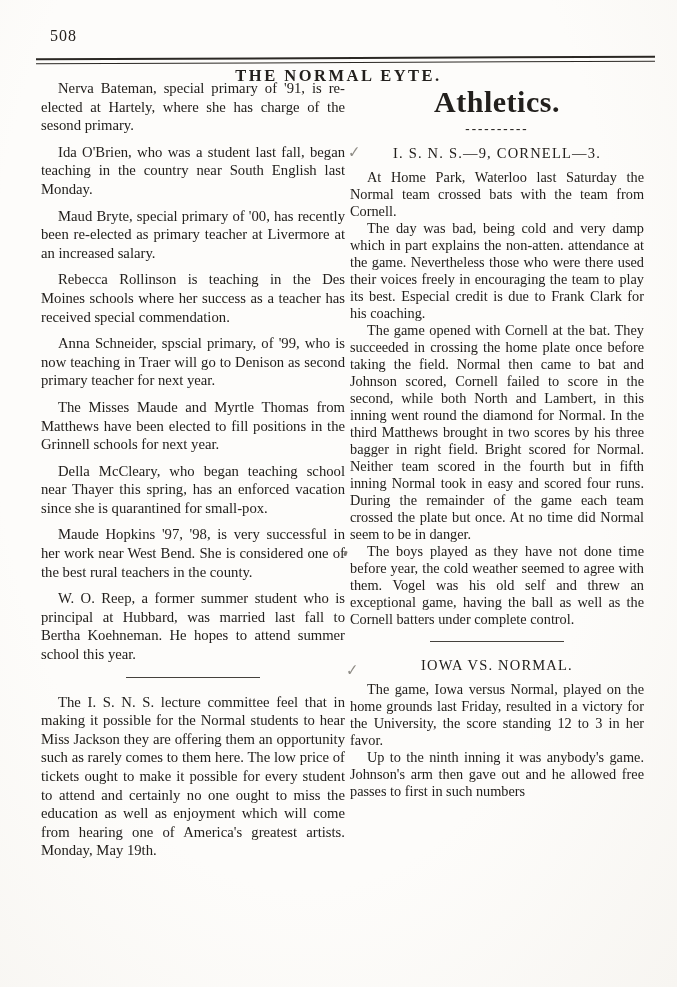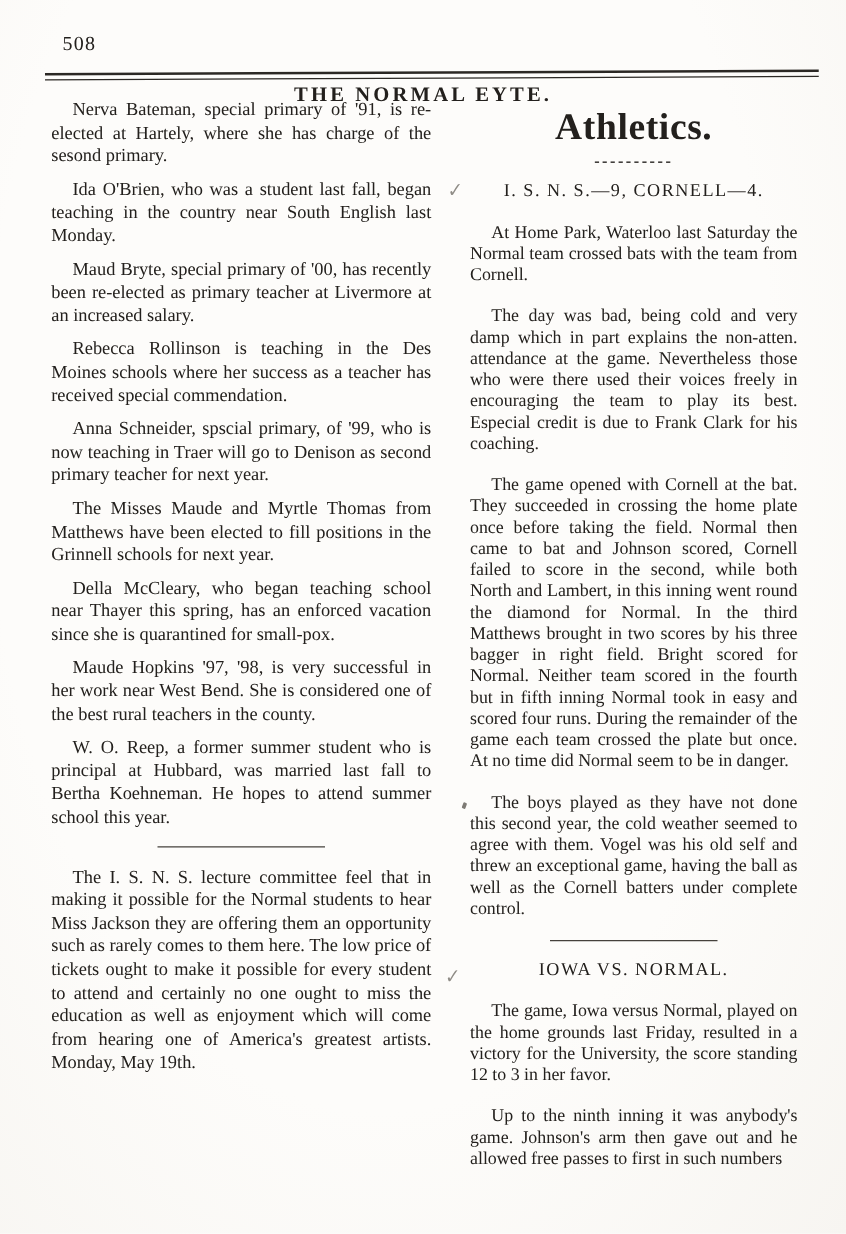--- a/index.html
+++ b/index.html
@@ -22,28 +22,28 @@
   }
   .masthead-rule{
     position:absolute;top:57px;left:36px;right:22px;
     height:3px;
     border-top:2.5px solid #2b2824;
     border-bottom:1px solid #2b2824;
     transform:rotate(-0.25deg);
   }
   .col{position:absolute;top:79px;}
   .col-left{left:41px;width:304px;}
-  .col-right{left:360px;width:294px;}
+  .col-right{left:350px;width:294px;}
   p.body-par{
     margin:0 0 8px 0;
     font-size:14.7px;line-height:18.6px;
     text-align:justify;text-indent:17px;
   }
   .col-right p.body-par{
-    margin:16px;line-height:17px;font-size:14.3px;
+    margin:0;line-height:17px;font-size:14.3px;
   }
   .short-divider{
     width:134px;height:0;
     border:none;border-top:1.2px solid #45413c;
     margin:13px auto 15px auto;
   }
   .athletics-title{
     margin:6px 0 2px 0;
     text-align:center;
     font-size:30px;font-weight:bold;
@@ -102,28 +102,28 @@
     <hr class="short-divider">
     <p class="body-par">The I. S. N. S. lecture committee feel that in making it possible for the Normal students to hear Miss Jackson they are offering them an opportunity such as rarely comes to them here. The low price of tickets ought to make it possible for every student to attend and certainly no one ought to miss the education as well as enjoyment which will come from hearing one of America's greatest artists.  Monday, May 19th.</p>
   </div>
 
   <div class="col col-right">
     <div class="athletics-title">Athletics.</div>
     <div class="ornament">----------</div>
 
     <div class="subhead">
       <span class="check check-cornell">✓</span>
-      <span>I. S. N. S.—9, CORNELL—4.</span>
+      <span>I. S. N. S.—9, CORNELL—3.</span>
     </div>
 
     <p class="body-par">At Home Park, Waterloo last Saturday the Normal team crossed bats with the team from Cornell.</p>
     <p class="body-par">The day was bad, being cold and very damp which in part explains the non-atten. attendance at the game.  Nevertheless those who were there used their voices freely in encouraging the team to play its best.  Especial credit is due to Frank Clark for his coaching.</p>
     <p class="body-par">The game opened with Cornell at the bat. They succeeded in crossing the home plate once before taking the field.  Normal then came to bat and Johnson scored, Cornell failed to score in the second, while both North and Lambert, in this inning went round the diamond for Normal.  In the third Matthews brought in two scores by his three bagger in right field.  Bright scored for Normal. Neither team scored in the fourth but in fifth inning Normal took in easy and scored four runs.  During the remainder of the game each team crossed the plate but once.  At no time did Normal seem to be in danger.</p>
     <p class="body-par rel">
-      <span class="pencil-dot"></span><span>The boys played as they have not done this second year, the cold weather seemed to agree with them.  Vogel was his old self and threw an exceptional game, having the ball as well as the Cornell batters under complete control.</span>
+      <span class="pencil-dot"></span><span>The boys played as they have not done time before year, the cold weather seemed to agree with them.  Vogel was his old self and threw an exceptional game, having the ball as well as the Cornell batters under complete control.</span>
     </p>
 
     <hr class="short-divider">
 
     <div class="subhead">
       <span class="check check-iowa">✓</span>
       <span>IOWA VS. NORMAL.</span>
     </div>
 
     <p class="body-par">The game, Iowa versus Normal, played on the home grounds last Friday, resulted in a victory for the University, the score standing 12 to 3 in her favor.</p>

